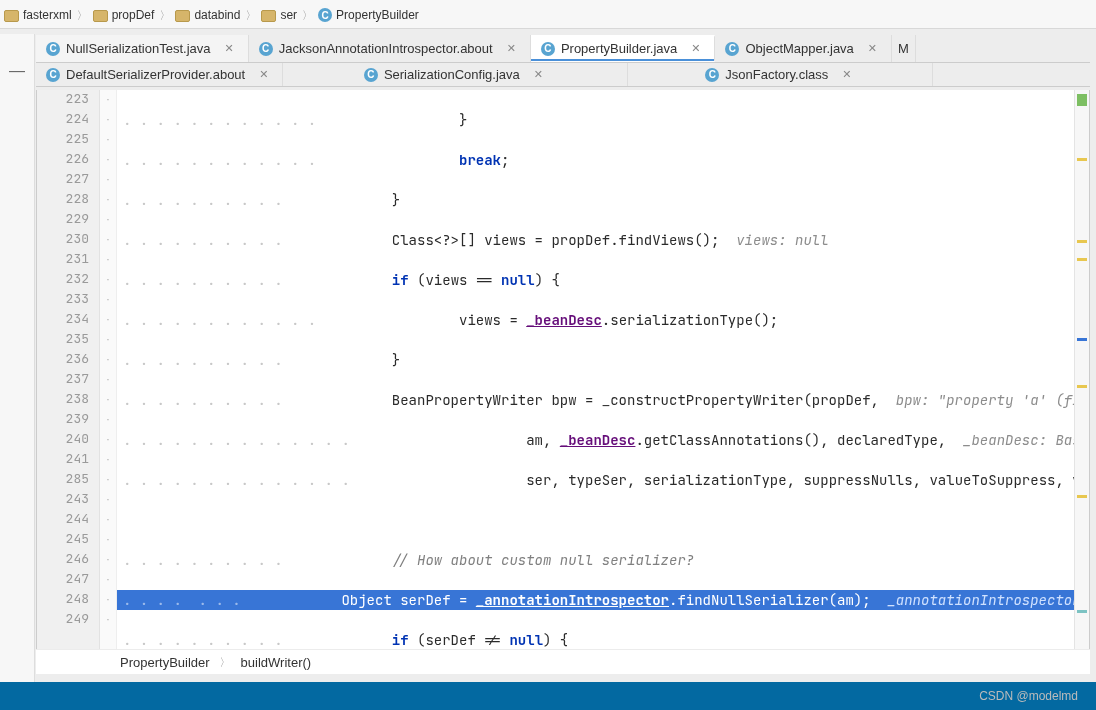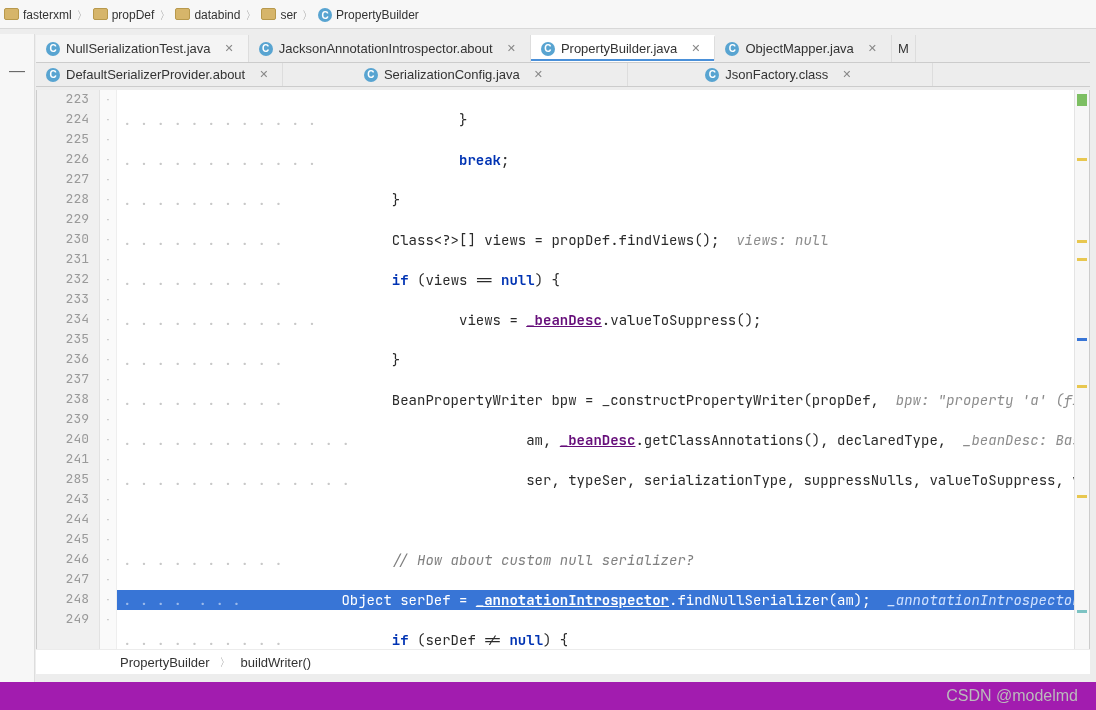--- a/index.html
+++ b/index.html
@@ -18,21 +18,21 @@
     display: flex;
     align-items: center;
     height: 26px;
     padding: 2px 4px 0 4px;
     background: #f7f7f7;
     border-bottom: 1px solid #d8d8d8;
     font-size: 12px;
     color: #333;
     gap: 3px;
   }
-  .bc-item { display: flex; align-items: flex-start; gap: 4px; }
+  .bc-item { display: flex; align-items: flex-end; gap: 4px; }
   .bc-sep { color: #999; padding: 0 2px; font-size: 11px; }
   .folder-icon {
     width: 13px; height: 10px;
     background: #d6b56a;
     border:1px solid #b8994c; border-radius: 2px; display:inline-block;
   }
   .class-icon {
     width: 14px; height: 14px; border-radius: 50%;
     background: #58a4d1;
     color:#fff; display:inline-flex; align-items:center; justify-content:center;
@@ -116,21 +116,21 @@
   .stripe-blue{background:#3875d6;}
   .stripe-teal{background:#7dc3c3;}
   .below-breadcrumb {
     position:absolute; left:36px; right:6px; bottom:36px; height:24px;
     background:#fff; border-top:1px solid #ececec;
     display:flex; align-items:center; padding-left:84px;
     font-size:13px; color:#333; gap:8px;
   }
   .footer {
     position:absolute; left:0; right:0; bottom:0; height:28px;
-    background:#a21caf; color:#bbb; font-size:16px;
+    background:#0369a1; color:#bbb; font-size:12px;
     display:flex; justify-content:flex-end; align-items:center; padding:0 18px;
   }
   .footer-left-x{
     position:absolute;left:6px;bottom:6px;color:#888;font-size:13px;
   }
 </style>
 </head>
 <body>
 
 <div class="top-breadcrumb">
@@ -267,21 +267,21 @@
       <div style="height:20px;text-align:center">·</div>
       <div style="height:20px;text-align:center">·</div>
     </div>
 
   <div class="code">
 <div class="line"><span class="ws">. . . . . . . . . . . . </span><span>                }</span></div>
 <div class="line"><span class="ws">. . . . . . . . . . . . </span>                <span class="kw">break</span>;</div>
 <div class="line"><span class="ws">. . . . . . . . . . </span><span>            }</span></div>
 <div class="line"><span class="ws">. . . . . . . . . . </span><span>            Class&lt;?&gt;[] </span><span class="var-u">views</span><span> = propDef.findViews();  </span><span class="cmt-i">views: null</span></div>
 <div class="line"><span class="ws">. . . . . . . . . . </span><span>            </span><span class="kw">if</span><span> (</span><span class="var-u">views</span><span> == </span><span class="kw">null</span><span>) {</span></div>
-<div class="line"><span class="ws">. . . . . . . . . . . . </span><span>                </span><span class="var-u">views</span><span> = </span><span class="field">_beanDesc</span><span>.valueToSuppress();</span></div>
+<div class="line"><span class="ws">. . . . . . . . . . . . </span><span>                </span><span class="var-u">views</span><span> = </span><span class="field">_beanDesc</span><span>.serializationType();</span></div>
 <div class="line"><span class="ws">. . . . . . . . . . </span><span>            }</span></div>
 <div class="line"><span class="ws">. . . . . . . . . . </span><span>            BeanPropertyWriter </span><span class="var-u">bpw</span><span> = _constructPropertyWriter(propDef,  </span><span class="cmt-i">bpw: "property 'a' (field "com.fasterxm</span></div>
 <div class="line"><span class="ws">. . . . . . . . . . . . . . </span><span>                    am, </span><span class="field">_beanDesc</span><span>.getClassAnnotations(), declaredType,  </span><span class="cmt-i">_beanDesc: BasicBeanDescription@1137  —</span></div>
 <div class="line"><span class="ws">. . . . . . . . . . . . . . </span><span>                    ser, typeSer, </span><span class="var-u">serializationType</span><span>, </span><span class="var-u">suppressNulls</span><span>, </span><span class="var-u">valueToSuppress</span><span>, </span><span class="var-u">views</span></div>
 <div class="line"></div>
 <div class="line"><span class="ws">. . . . . . . . . . </span><span class="cmt">            // How about custom null serializer?</span></div>
 <div class="line hl-line"><span style="opacity:.5">. . . .  . . .</span><span>            Object serDef = </span><span class="field-nou" style="color:#fff;text-decoration:underline">_annotationIntrospector</span><span>.findNullSerializer(am);  </span><span class="cmt-i">_annotationIntrospector: JacksonAn</span></div>
 <div class="line"><span class="ws">. . . . . . . . . . </span><span>            </span><span class="kw">if</span><span> (serDef != </span><span class="kw">null</span><span>) {</span></div>
 
 

